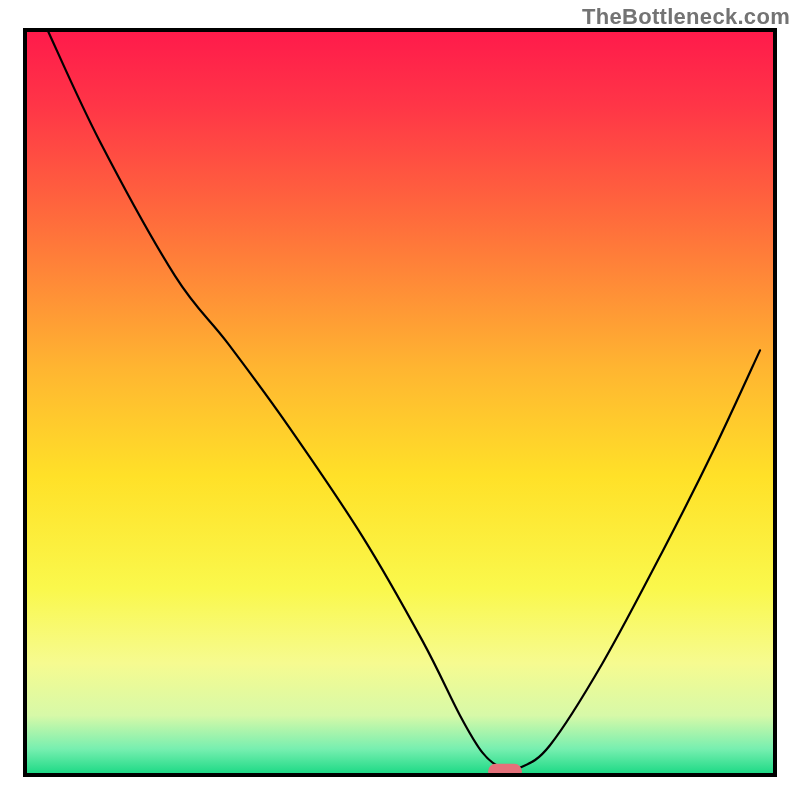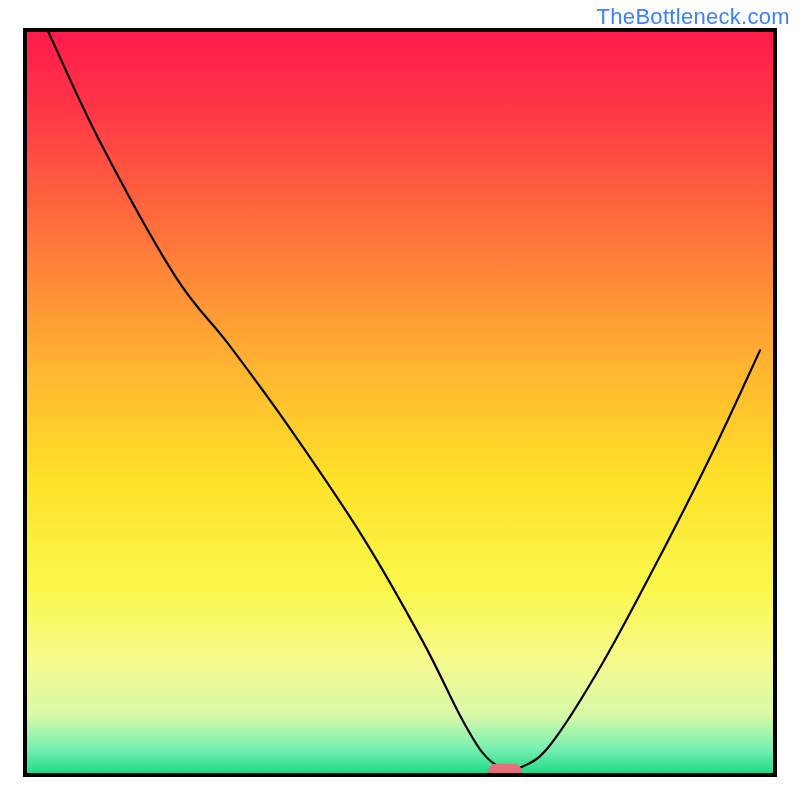--- a/index.html
+++ b/index.html
@@ -13,23 +13,23 @@
   }
   .container {
     position: relative;
     width: 800px;
     height: 800px;
   }
   .watermark {
     position: absolute;
     top: 4px;
     right: 10px;
-    color: #3b82f6;
+    color: #737373;
     font-size: 22px;
-    font-weight: 400;
+    font-weight: 700;
     letter-spacing: 0.3px;
     z-index: 10;
   }
   svg.plot {
     position: absolute;
     left: 0;
     top: 0;
     width: 800px;
     height: 800px;
   }

